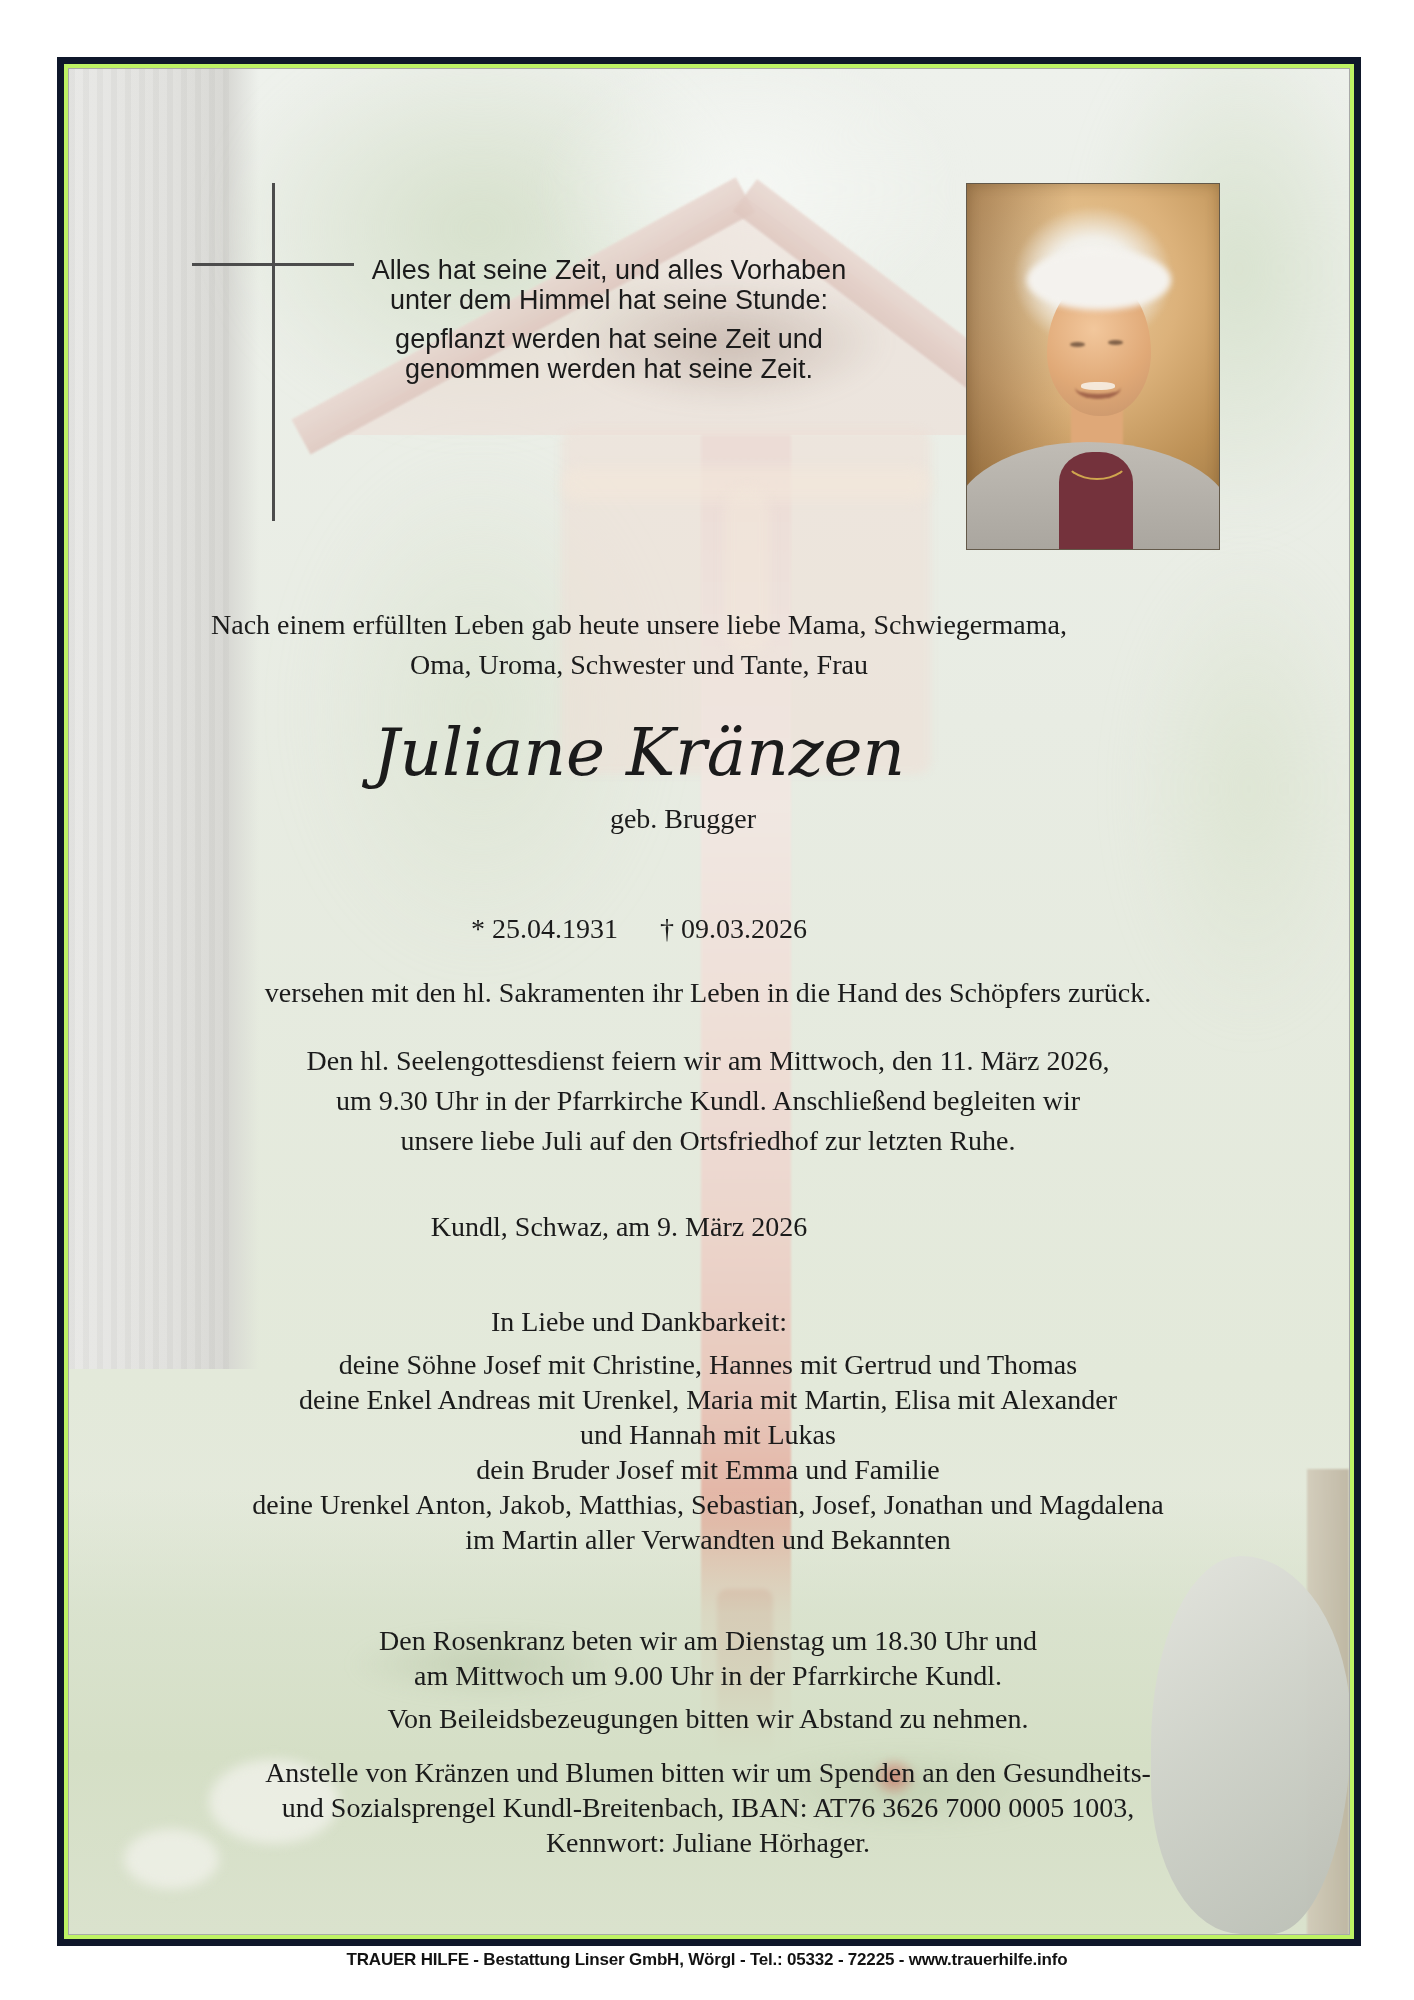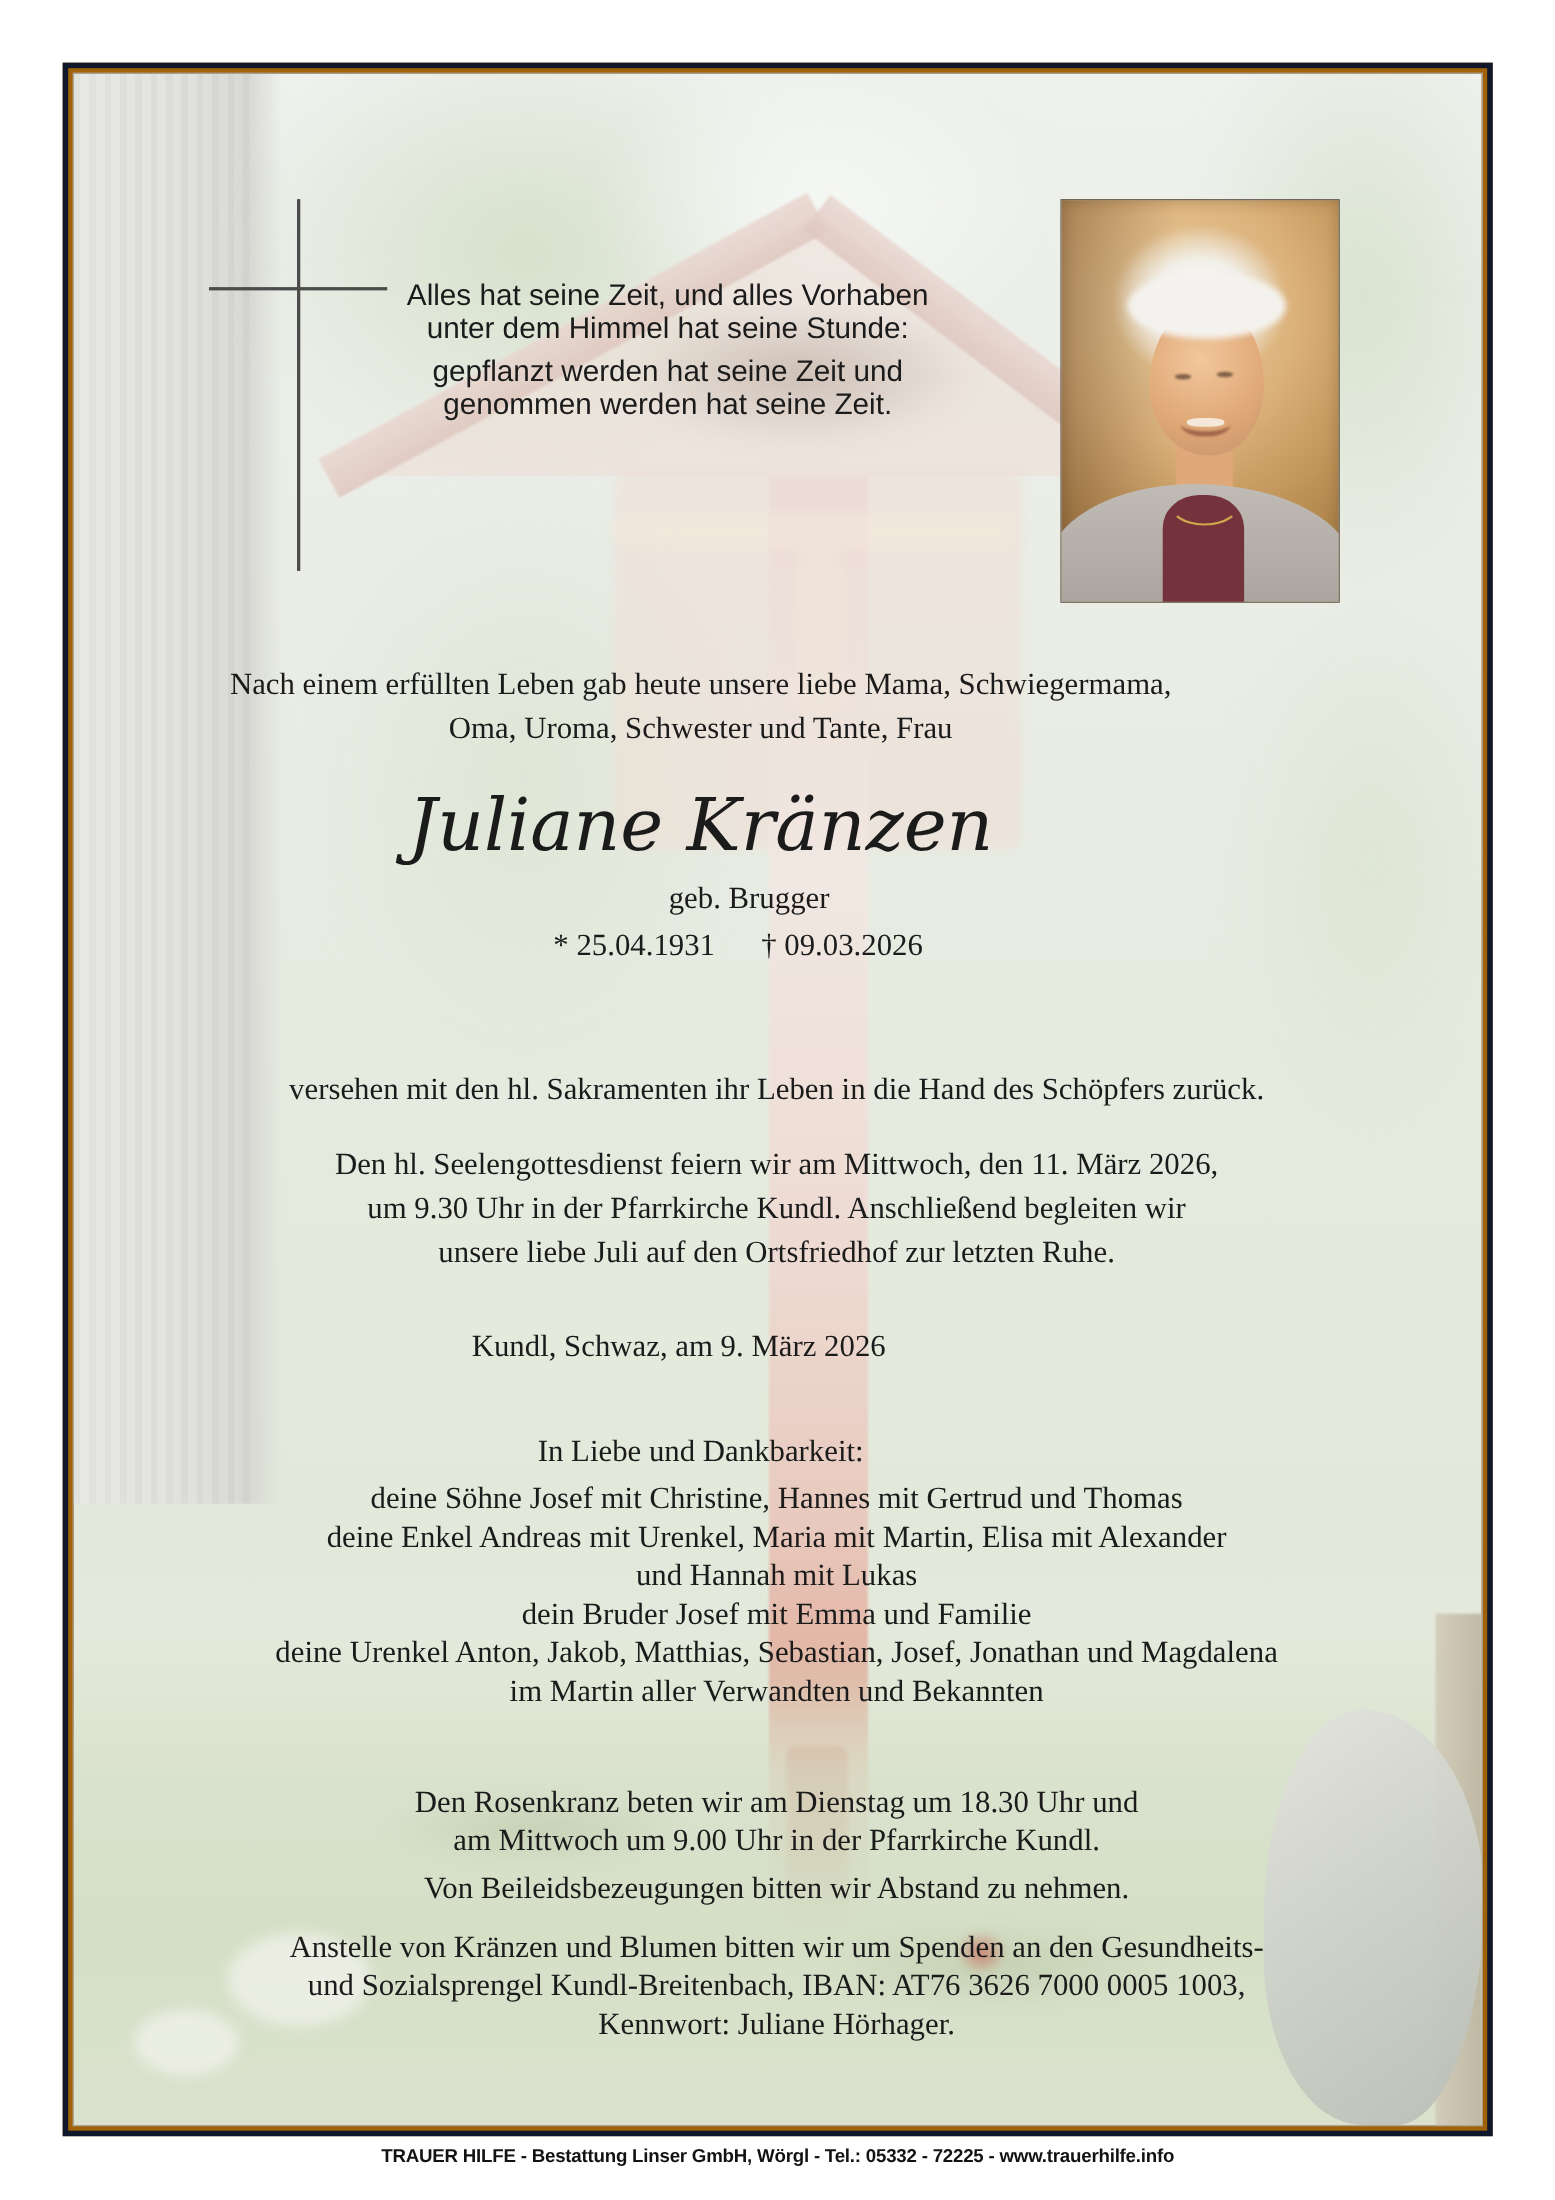--- a/index.html
+++ b/index.html
@@ -1,20 +1,20 @@
 <!DOCTYPE html>
 <html lang="de"><head>
 <meta charset="utf-8">
 <style>
   html,body{margin:0;padding:0;background:#ffffff;}
   .page{position:relative;width:1414px;height:2000px;background:#ffffff;overflow:hidden;
         font-family:"Liberation Sans", sans-serif;color:#1b1b1b;}
   
   .frame{position:absolute;left:57px;top:57px;width:1290px;height:1875px;
-         border:5px solid #0f172a;background:#a16207;}
+         border:7px solid #0f172a;background:#bef264;}
   .frame-inner{position:absolute;left:4px;top:4px;right:4px;bottom:4px;
                border:1px solid #a9a9a9;overflow:hidden;}
   .content{position:absolute;inset:0;overflow:hidden;}
 
   
   .bg{position:absolute;inset:0;
       background:linear-gradient(180deg,#eef1ec 0%,#e8ece3 35%,#e3e9da 70%,#e7ebdf 100%);}
   .blob{position:absolute;border-radius:50%;}
   .trunk-left{position:absolute;left:0;top:0;width:190px;height:1300px;
       background:linear-gradient(90deg,#e9e9e7 0%,#e0e0dd 55%,#d6d6d2 82%,rgba(224,228,219,0) 100%);}
@@ -81,21 +81,21 @@
   
   .txt{position:absolute;text-align:center;white-space:nowrap;color:#1b1b1b;}
   .s28{font-size:28px;font-family:Liberation Serif, serif;}
   .quote{left:0;width:1080px;top:186px;font-size:27px;line-height:30px;}
   .quote .gap{margin-top:9px;}
   .intro{left:0;width:1140px;top:536px;line-height:40px;}
   .name{left:0;width:1140px;top:638px;font-family:"DejaVu Serif",serif;font-style:italic;
         font-size:66px;line-height:92px;}
   .maiden{left:0;width:1140px;top:734px;padding-left:44px;}
   .role{left:0;width:1140px;top:770px;}
-  .dates{left:0;width:1140px;top:777px;margin-left:34px;}
+  .dates{left:0;width:1140px;top:844px;}
   .dates .d-gap{display:inline-block;width:42px;}
   .sacrament{left:0;width:1278px;top:908px;}
   .service{left:0;width:1278px;top:972px;line-height:40px;}
   .placedate{left:0;width:1100px;top:1142px;}
   .gratitude{left:0;width:1140px;top:1237px;}
   .family{left:0;width:1278px;top:1278px;line-height:35px;}
   .rosary{left:0;width:1278px;top:1554px;line-height:35px;}
   .condolences{left:0;width:1278px;top:1634px;}
   .donations{left:0;width:1278px;top:1686px;line-height:35px;}
   .footerline{position:absolute;left:0;top:1950px;width:1414px;text-align:center;

